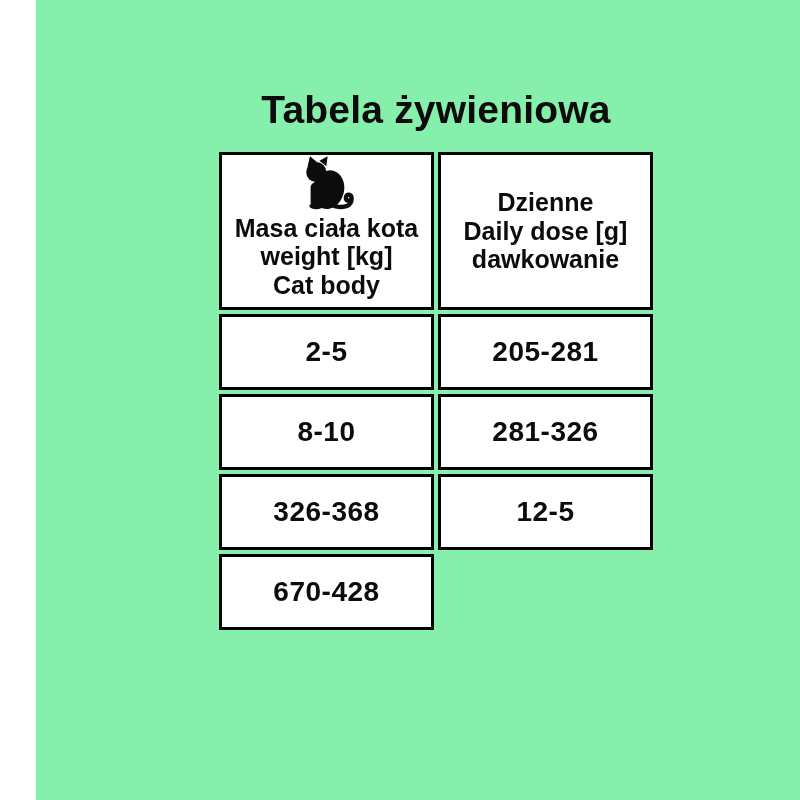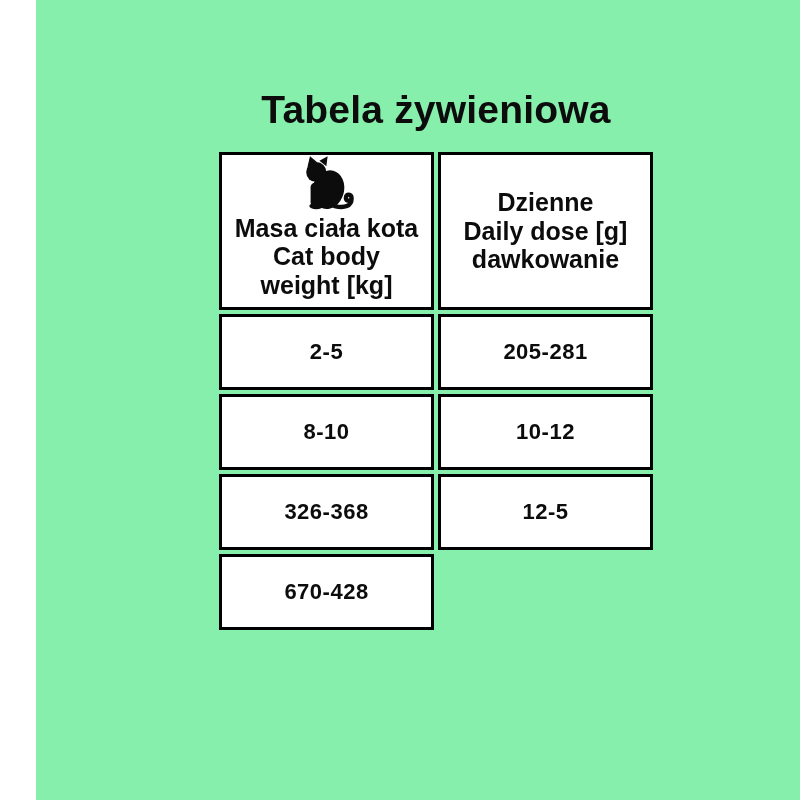--- a/index.html
+++ b/index.html
@@ -47,21 +47,21 @@
     flex-direction: column;
     text-align: center;
     font-size: 25px;
     font-weight: 700;
     line-height: 1.14;
   }
   .weight-header { justify-content: flex-end; padding-bottom: 8px; }
   .dose-header   { justify-content: center; }
   .cat { display: block; margin-bottom: 3px; }
   .data-cell {
-    font-size: 22px;
+    font-size: 28px;
     font-weight: 700;
     letter-spacing: 0.5px;
   }
 </style>
 </head>
 <body>
 
 <div class="page">
 
   <h1 class="title">Tabela żywieniowa</h1>
@@ -74,36 +74,36 @@
           <polygon points="19,19 23,2 34,11"></polygon>
           <polygon points="38,9 51,2 49,18"></polygon>
           <circle cx="33" cy="27" r="16"></circle>
           <ellipse cx="52" cy="55" rx="25" ry="31" transform="rotate(15 52 55)"></ellipse>
           <rect x="24" y="44" width="15" height="38" rx="7"></rect>
           <ellipse cx="33" cy="81" rx="11" ry="5"></ellipse>
         </g>
         <path d="M 62,81 C 78,85 89,81 89,69 C 89,61 80,61 80,68 C 80,72 84,74 88,71" fill="none" stroke="#0c0c0c" stroke-width="7" stroke-linecap="round"></path>
       </svg>
       <div>Masa ciała kota</div>
+      <div>weight [kg]</div>
       <div>Cat body</div>
-      <div>weight [kg]</div>
     </div>
 
     <div class="cell header-cell dose-header">
       <div>Dzienne</div>
       <div>Daily dose [g]</div>
       <div>dawkowanie</div>
     </div>
 
     <div class="cell data-cell">2-5</div>
 
     <div class="cell data-cell">205-281</div>
 
     <div class="cell data-cell">8-10</div>
+    <div class="cell data-cell">281-326</div>
 
-    <div class="cell data-cell">10-12</div>
     <div class="cell data-cell">326-368</div>
 
     <div class="cell data-cell">12-5</div>
     <div class="cell data-cell">670-428</div>
 
   </div>
 </div>
 
 </body></html>

